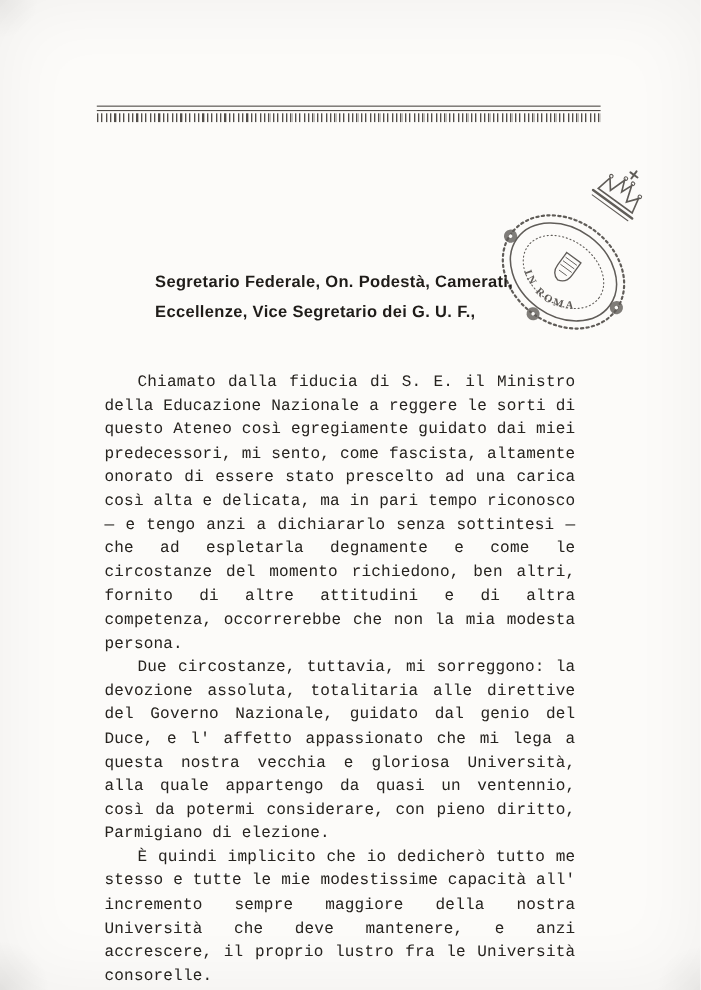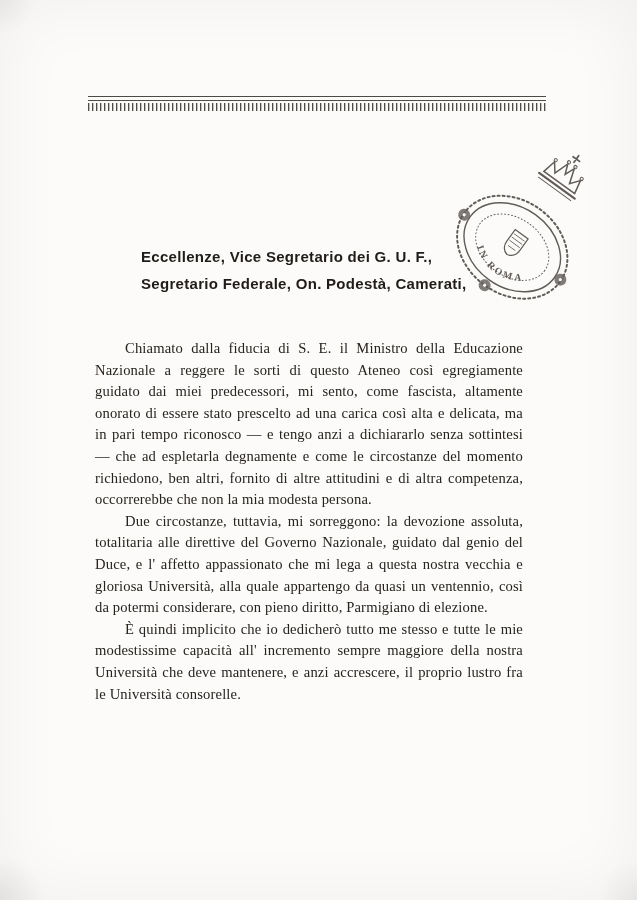--- a/index.html
+++ b/index.html
@@ -54,21 +54,21 @@
   .heading span{display:block;}
 
   
   .bodytext{
     position:absolute;left:95px;top:338px;width:428px;
     font-size:14.6px;line-height:21.6px;
     letter-spacing:.15px;
     text-align:justify;
     color:#26231f;
   }
-  .bodytext p{margin:0;text-indent:30px;}
+  .bodytext p{margin:0;text-indent:30px;font-family:Liberation Mono, monospace;}
 </style>
 </head>
 <body>
 
 <div class="page">
 
   <div class="ornament">
     <div class="hairlines"></div>
     <div class="ticks"></div>
   </div>
@@ -106,22 +106,22 @@
         <circle cx="77" cy="167" r="1.6"></circle>
       </g>
       <path id="stampArc" d="M38 132 Q77 170 116 132" fill="none"></path>
       <text font-size="10" letter-spacing="2.5" fill="#45413d" font-family="'Liberation Serif',serif" font-weight="bold">
         <textPath href="#stampArc" startOffset="50%" text-anchor="middle">IN ROMA</textPath>
       </text>
     </svg>
   </div>
 
   <div class="heading">
+    <span>Segretario Federale, On. Podestà, Camerati,</span>
     <span>Eccellenze, Vice Segretario dei G. U. F.,</span>
-    <span>Segretario Federale, On. Podestà, Camerati,</span>
   </div>
 
   <div class="bodytext">
     <p>Chiamato dalla fiducia di S. E. il Ministro della Educazione Nazionale a reggere le sorti di questo Ateneo così egregiamente guidato dai miei predecessori, mi sento, come fascista, altamente onorato di essere stato prescelto ad una carica così alta e delicata, ma in pari tempo riconosco — e tengo anzi a dichiararlo senza sottintesi — che ad espletarla degnamente e come le circostanze del momento richiedono, ben altri, fornito di altre attitudini e di altra competenza, occorrerebbe che non la mia modesta persona.</p>
     <p>Due circostanze, tuttavia, mi sorreggono: la devozione assoluta, totalitaria alle direttive del Governo Nazionale, guidato dal genio del Duce, e l' affetto appassionato che mi lega a questa nostra vecchia e gloriosa Università, alla quale appartengo da quasi un ventennio, così da potermi considerare, con pieno diritto, Parmigiano di elezione.</p>
     <p>È quindi implicito che io dedicherò tutto me stesso e tutte le mie modestissime capacità all' incremento sempre maggiore della nostra Università che deve mantenere, e anzi accrescere, il proprio lustro fra le Università consorelle.</p>
   </div>
 
 </div>
 

